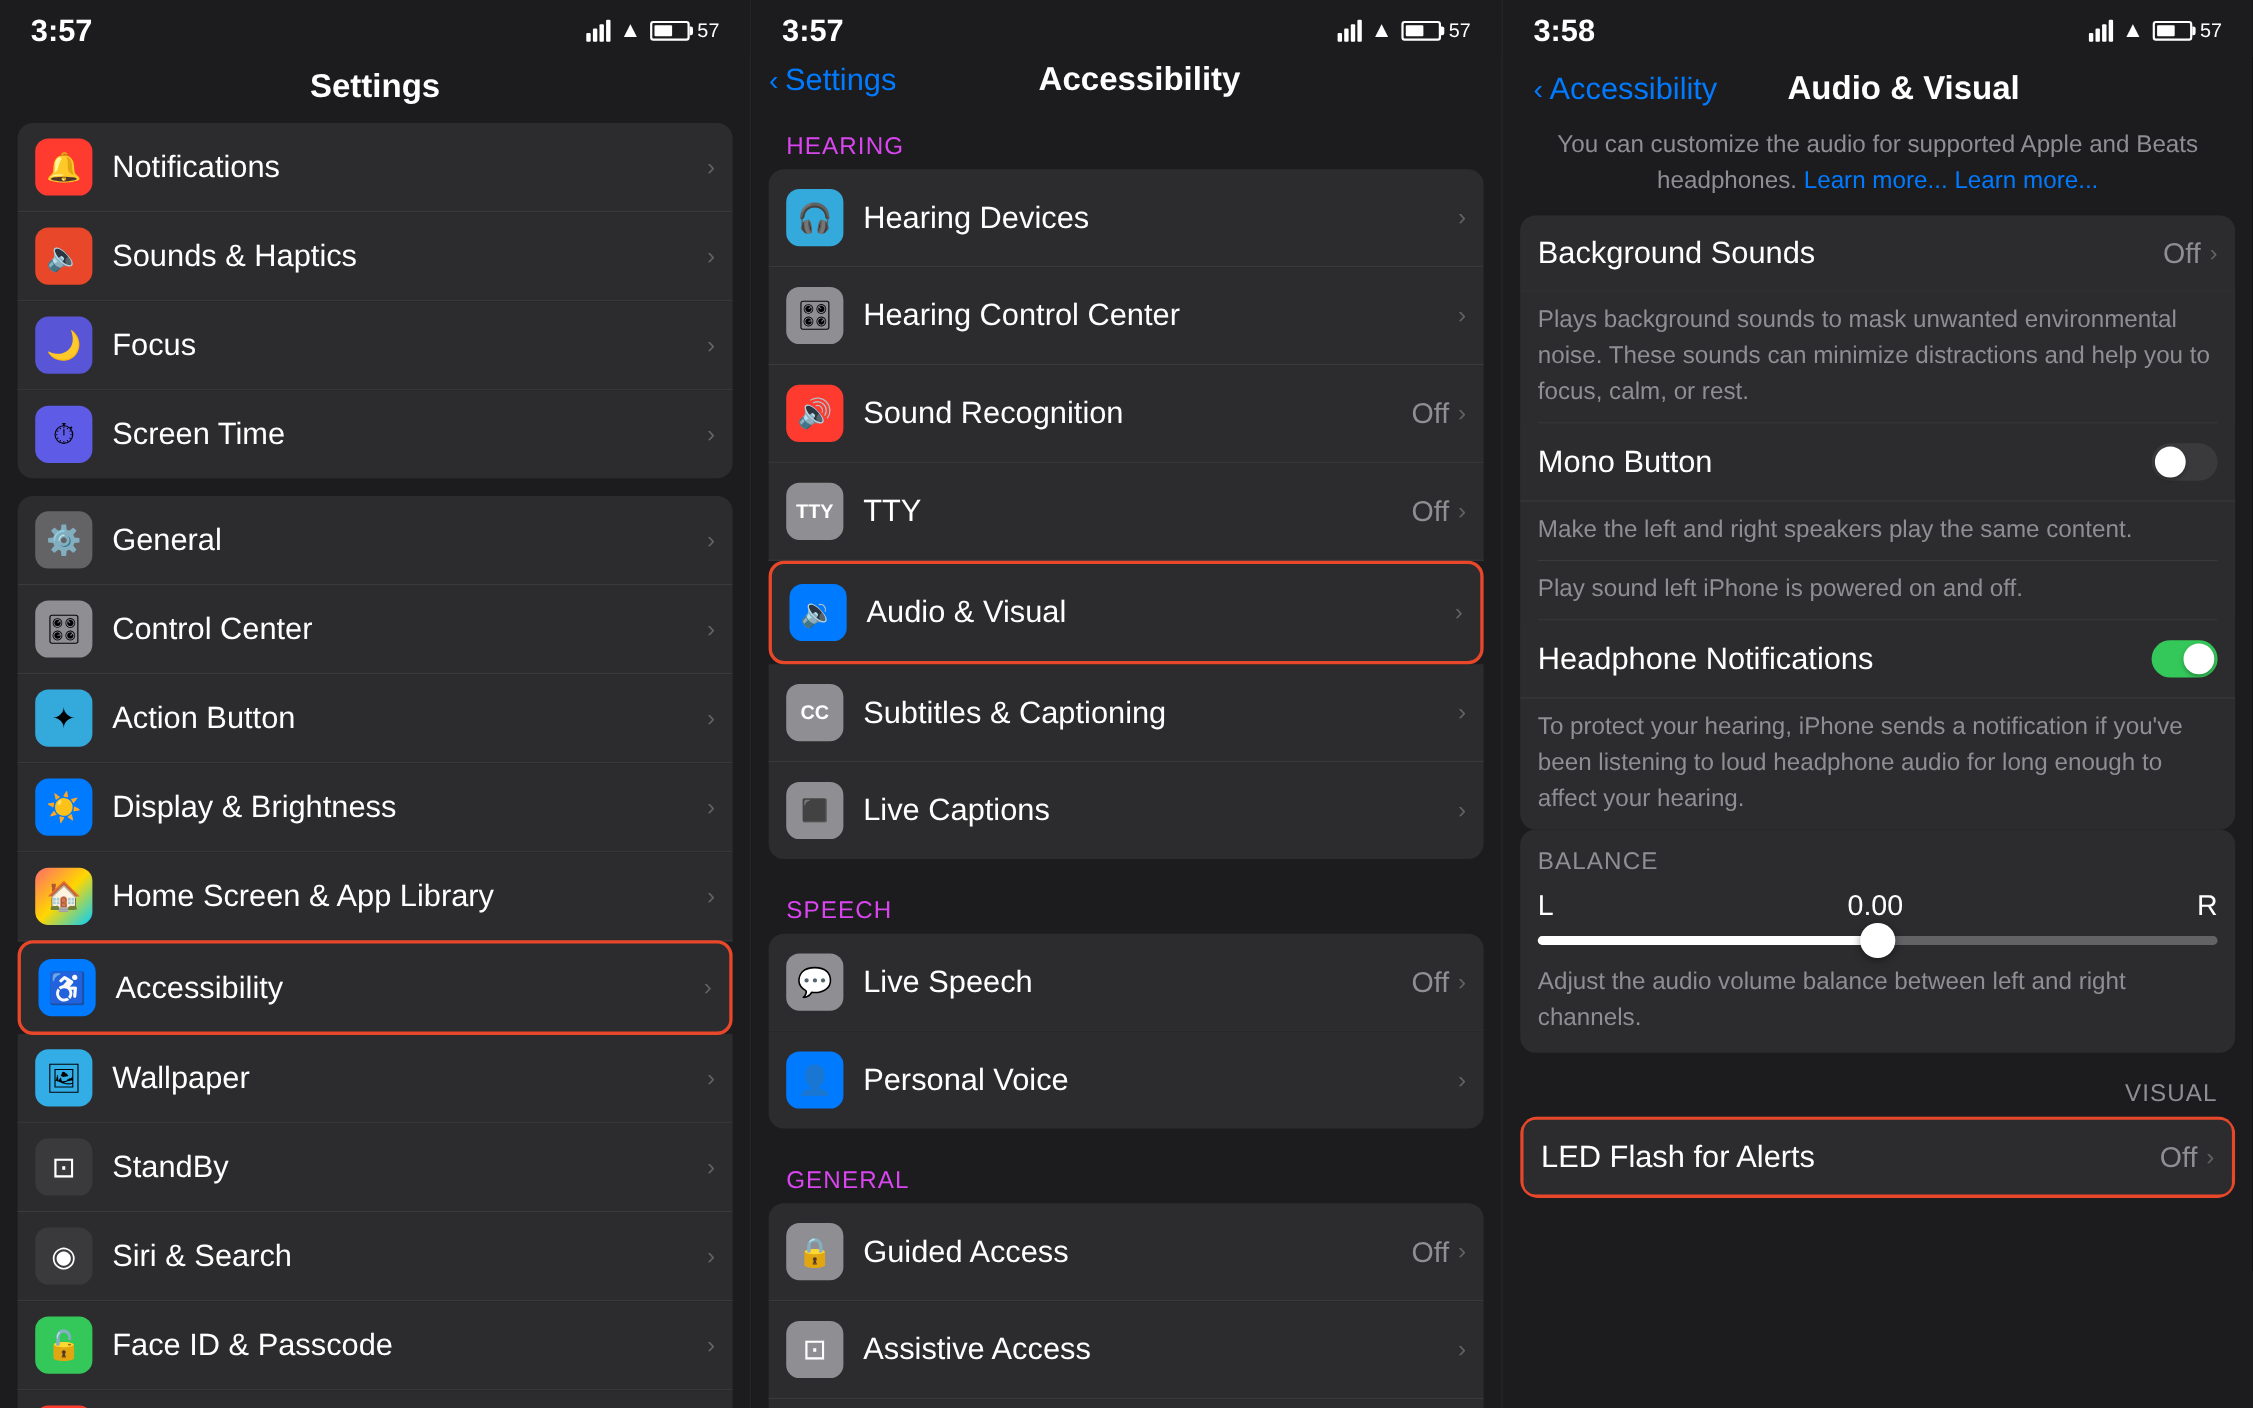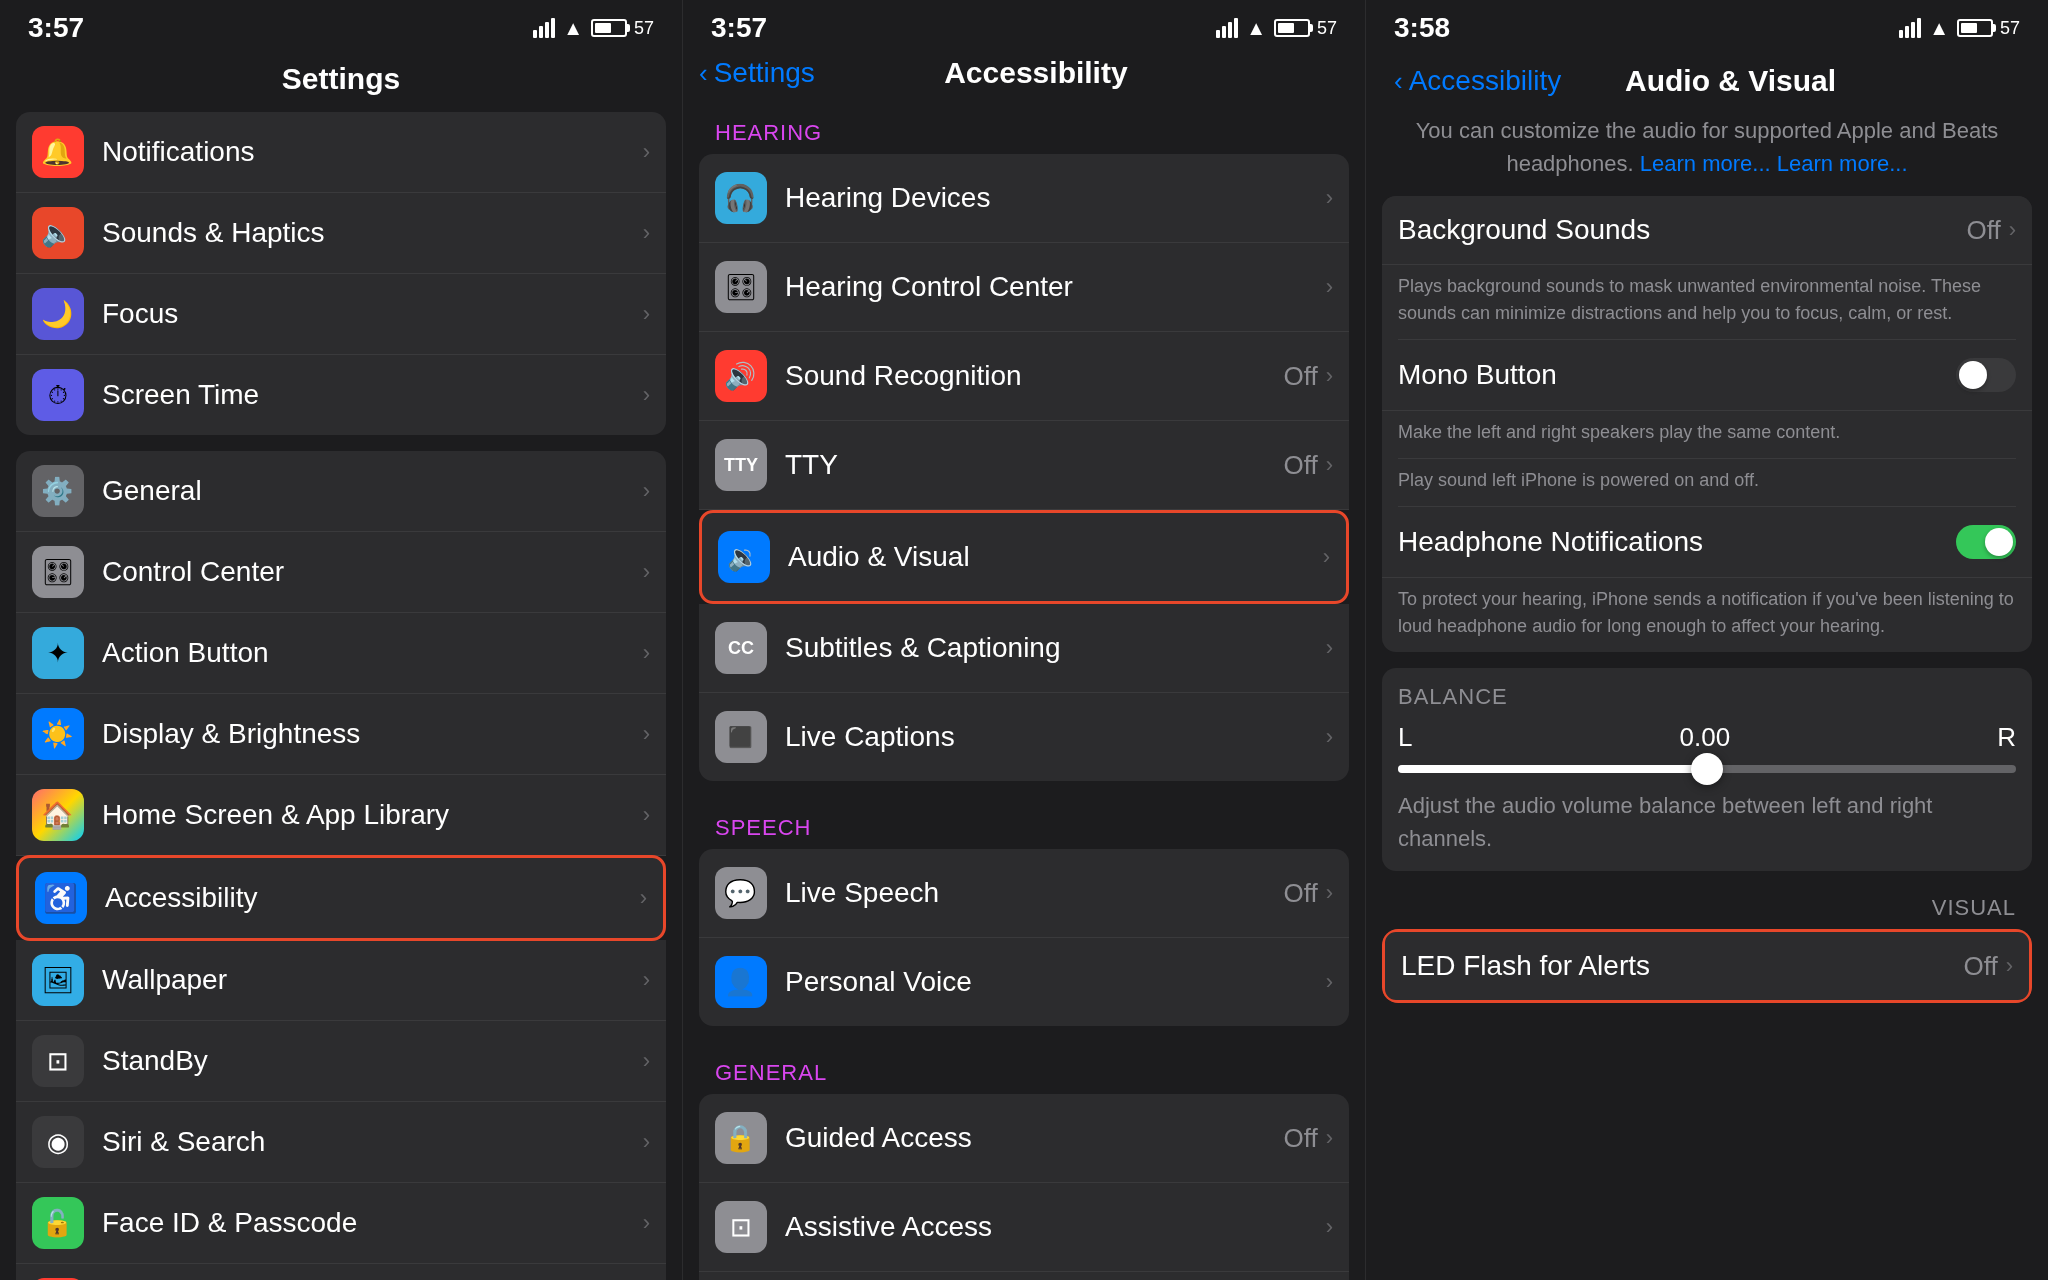--- a/index.html
+++ b/index.html
@@ -287,29 +287,28 @@
       font-size: 26px;
       color: #8e8e93;
       margin-right: 8px;
     }
     .av-row-chevron {
       color: #636366;
       font-size: 22px;
     }
 
     .av-row-desc {
-      font-size: 18px;
+      font-size: 22px;
       color: #8e8e93;
       padding: 8px 16px 12px;
       line-height: 1.5;
       background: transparent;
     }
 
     .av-group {
-      margin-bottom: 16px;
     }
 
     
     .toggle {
       width: 60px;
       height: 34px;
       border-radius: 17px;
       display: flex;
       align-items: center;
       padding: 3px;

